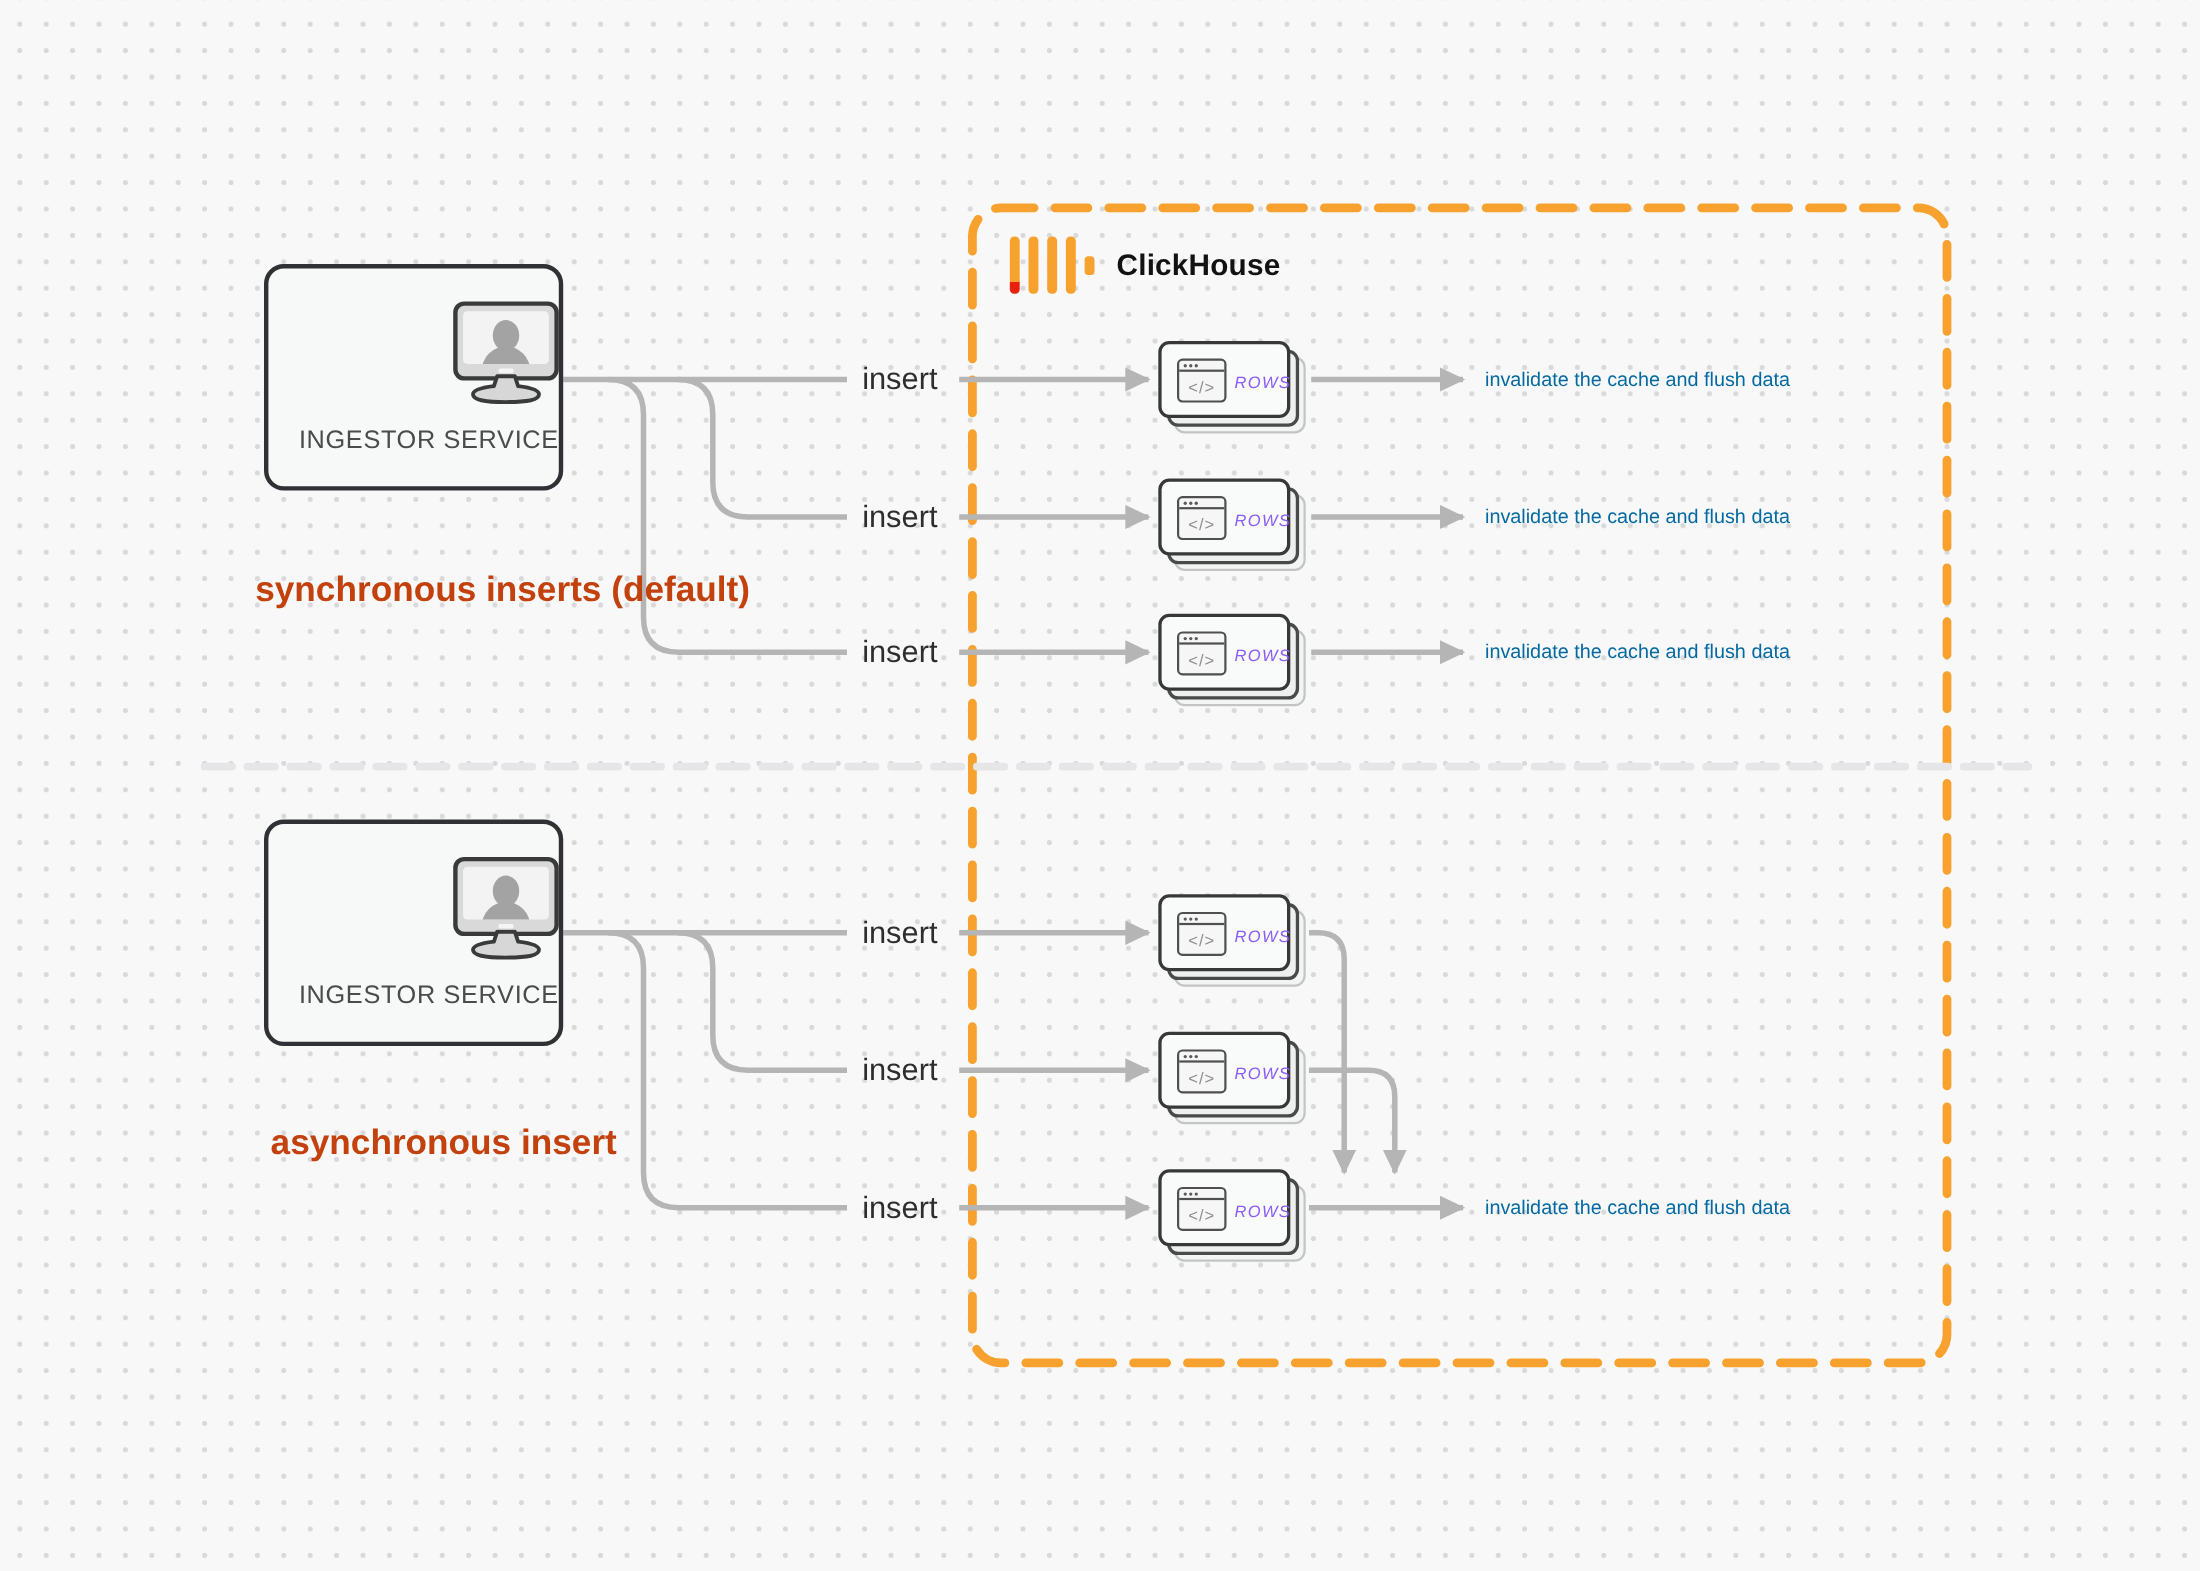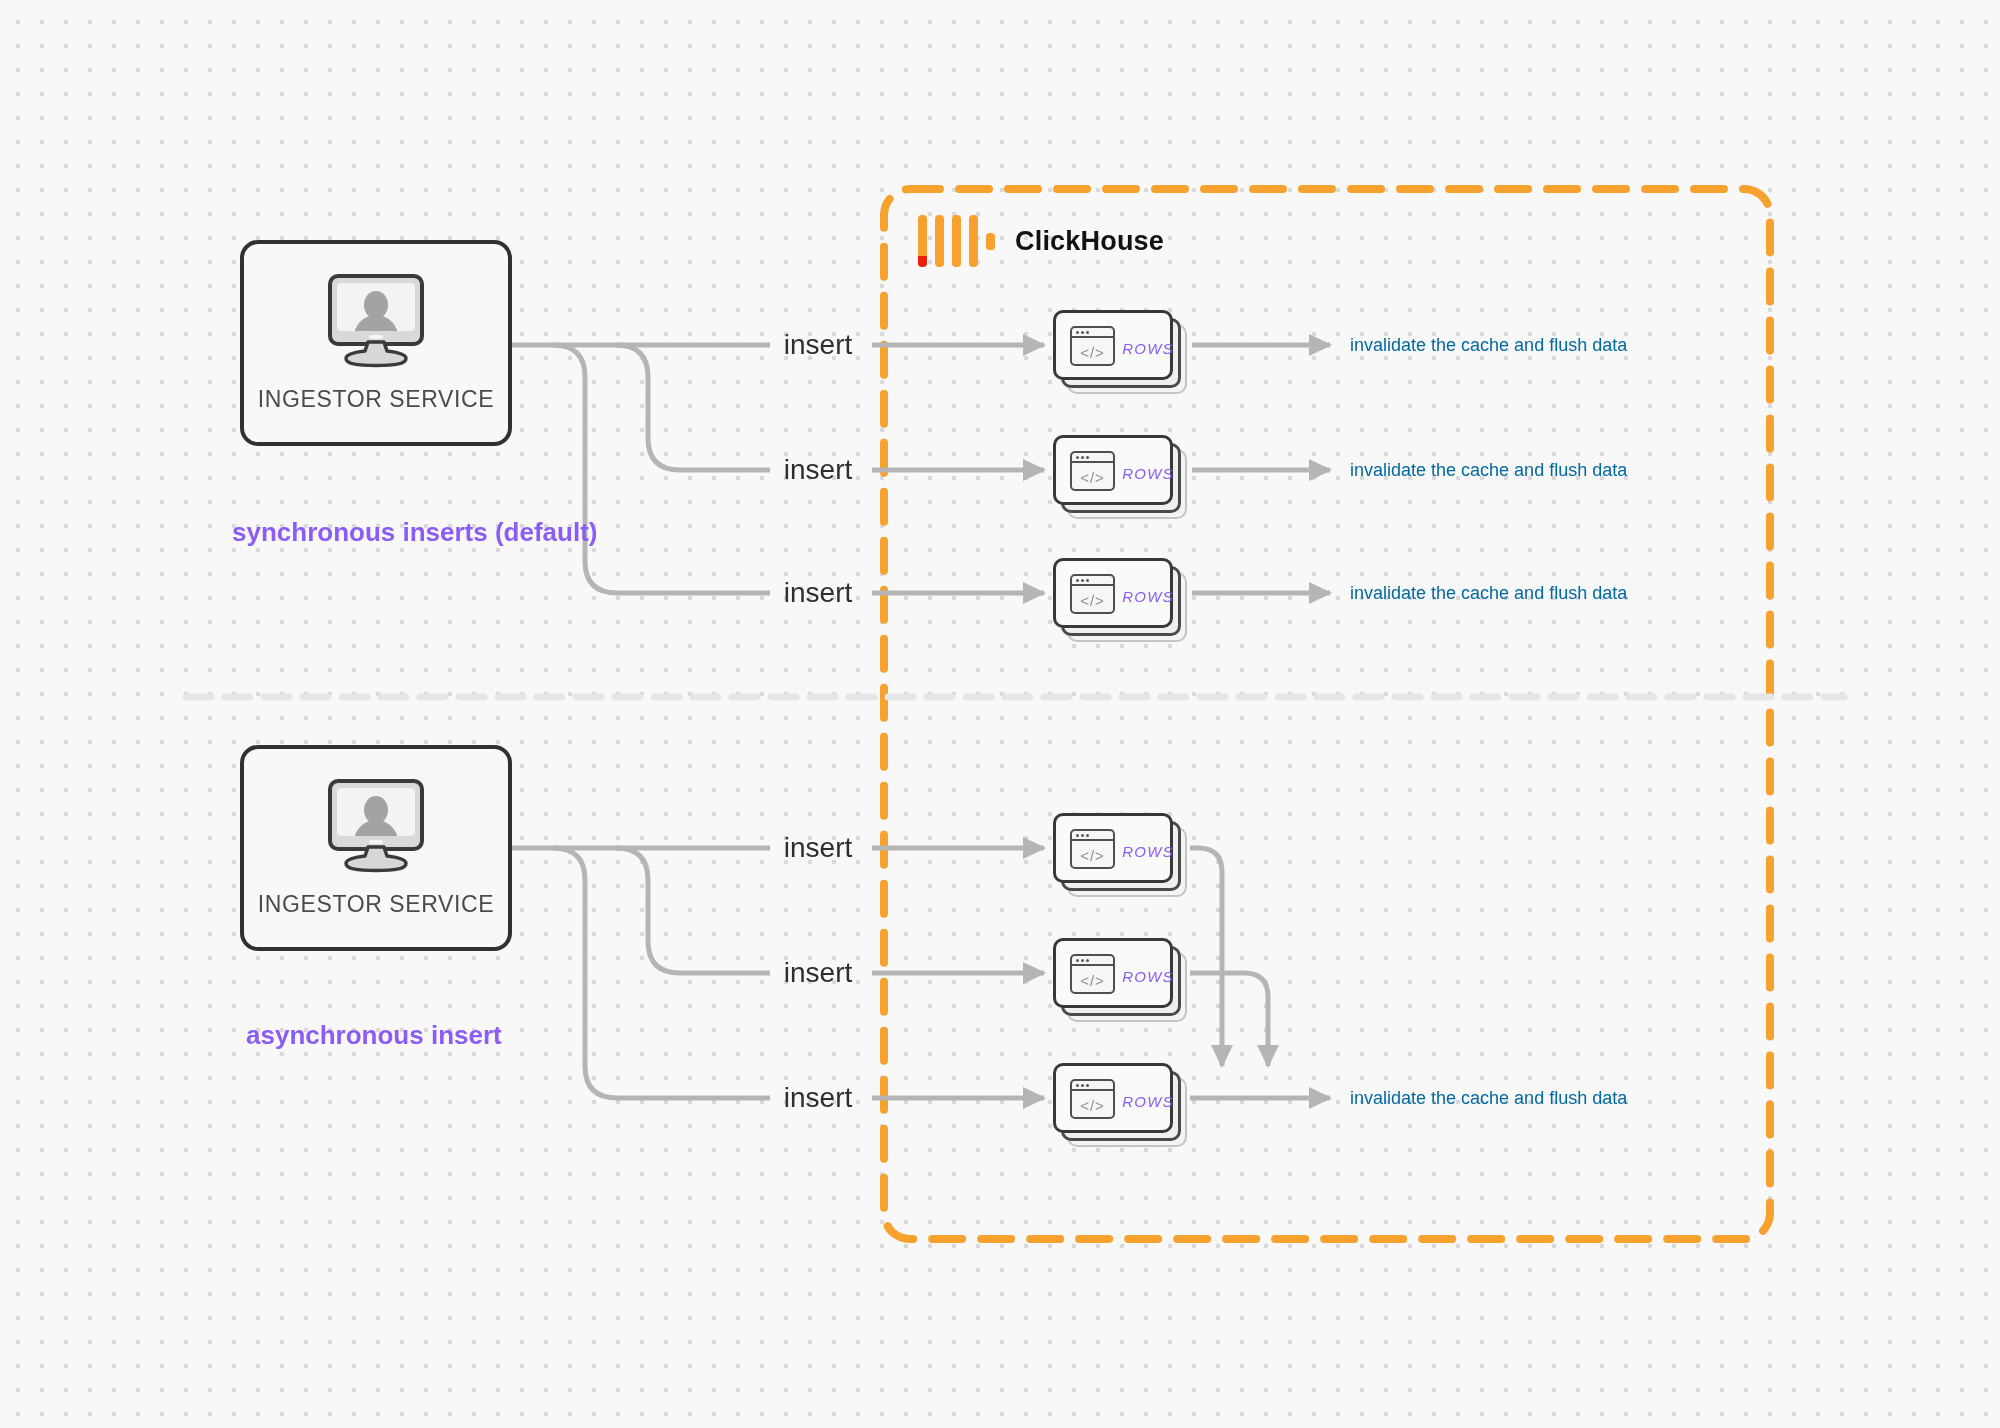--- a/index.html
+++ b/index.html
@@ -14,21 +14,21 @@
     overflow:hidden;
   }
 
   
   #wires { position:absolute; left:0; top:0; width:2000px; height:1428px; }
 
   
   .ingestor-box {
     position:absolute; width:272px; height:206px;
     background:#f7f8f8; border:4px solid #2f3134; border-radius:18px;
-    display:flex; flex-direction:column; align-items:center;
+    display:flex; flex-direction:column; align-items:flex-end;
     padding-top:30px;
   }
   .monitor-wrap { position:relative; width:96px; height:98px; }
   .monitor {
     position:absolute; left:0; top:0; width:96px; height:72px;
     background:#d9d9d9; border:4px solid #3a3a3a; border-radius:10px;
   }
   .screen {
     position:absolute; left:5px; top:5px; right:5px; bottom:11px;
     background:#f3f3f3; border-radius:4px; overflow:hidden;
@@ -44,21 +44,21 @@
   }
   .monitor-notch {
     position:absolute; left:50%; bottom:3px; transform:translateX(-50%);
     width:14px; height:4px; border-radius:2px; background:#f5f5f5;
   }
   .stand { position:absolute; left:12px; top:66px; }
   .ingestor-label {
     margin-top:14px; font-size:23px; color:#4b4b4b; letter-spacing:0.6px;
   }
 
-  .section-label { position:absolute; font-size:26px; font-weight:bold; color:#8b5cf6; white-space:nowrap; }
+  .section-label { position:absolute; font-size:32px; font-weight:bold; color:#c2410c; white-space:nowrap; }
 
   .insert-label {
     position:absolute; transform:translate(-50%,-50%);
     font-size:28px; color:#2e2e2e; white-space:nowrap;
   }
   .result-label {
     position:absolute; transform:translateY(-50%);
     font-size:18px; color:#0369a1; white-space:nowrap;
   }
 

